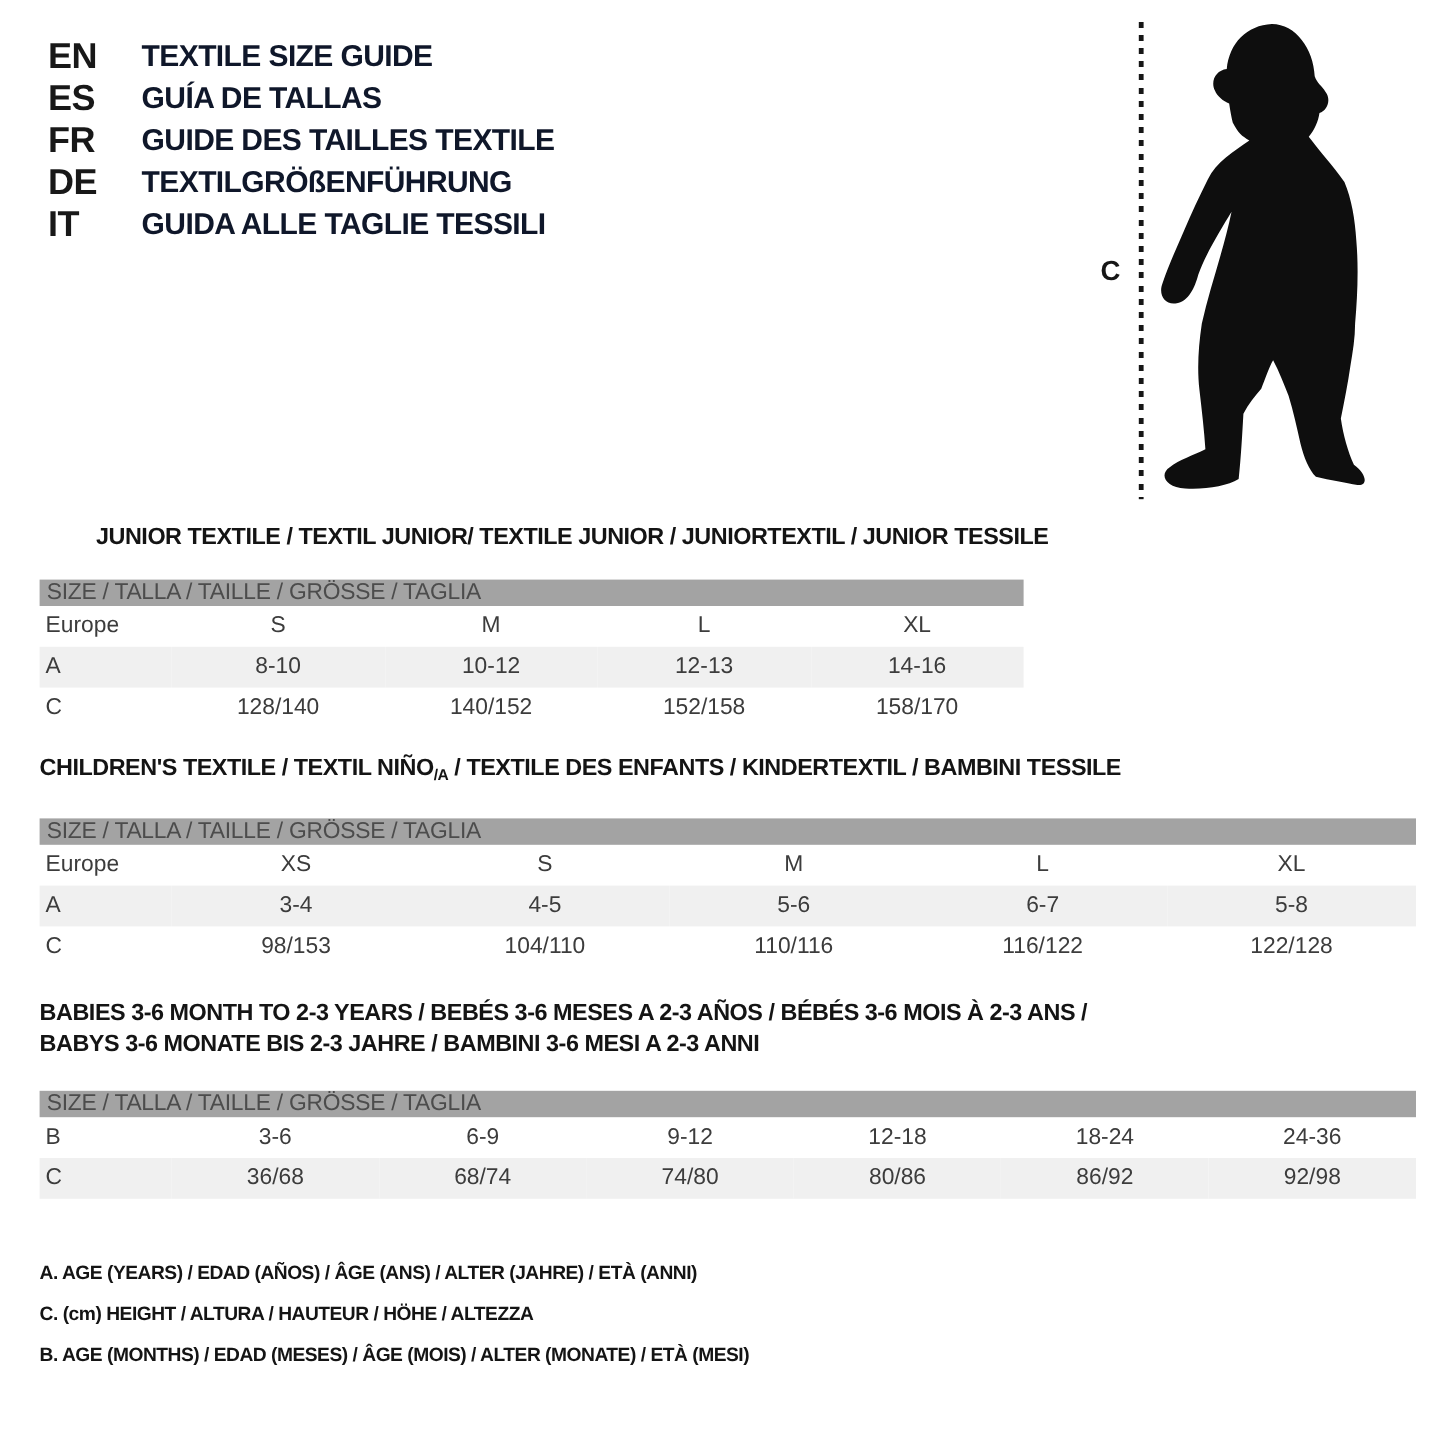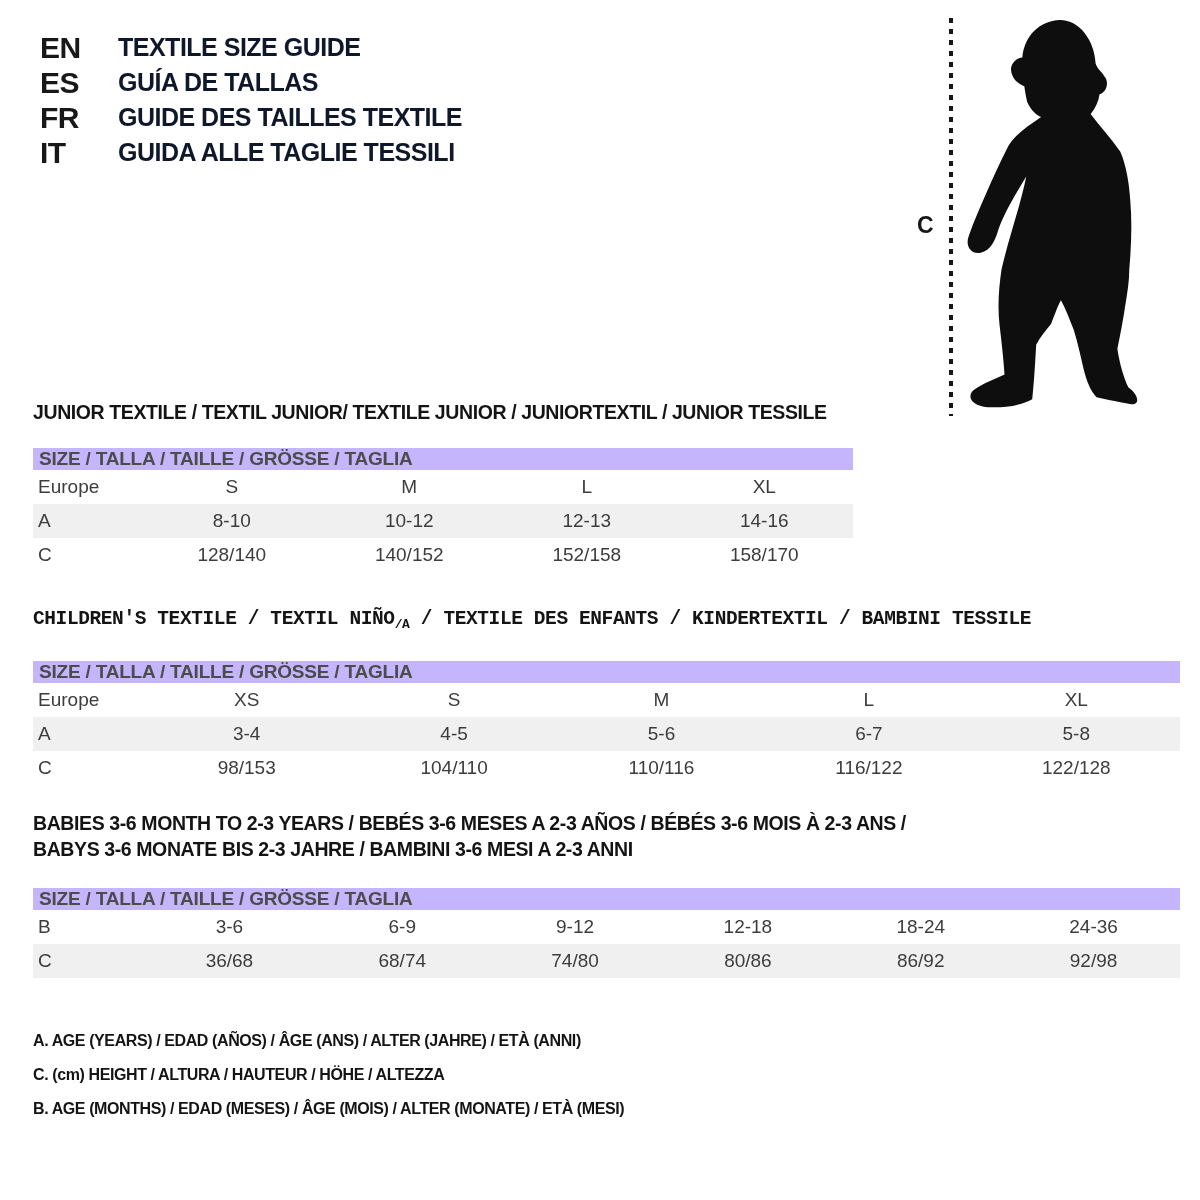--- a/index.html
+++ b/index.html
@@ -26,36 +26,36 @@
     position:absolute;left:44px;top:6px;width:4px;height:398px;
     background:repeating-linear-gradient(to bottom,#161616 0 5px,transparent 5px 11px);
   }
   .figure svg{position:absolute;left:57px;top:2px;}
 
   
   .section-title{
     font-weight:bold;font-size:19.5px;letter-spacing:-0.4px;
     line-height:23px;color:#141414;white-space:nowrap;
   }
-  .junior-title{margin-top:231px;}
-  .children-title{margin-top:36px;font-family:Liberation Mono, monospace;}
+  .junior-title{margin-top:231px;margin-left:47px;}
+  .children-title{margin-top:22px;}
   .babies-title{margin-top:25px;line-height:26px;}
 
   
   .size-table{
     border-collapse:collapse;table-layout:fixed;
     font-size:19px;color:#3c3c3c;margin-top:24px;
   }
   .children-table{margin-top:25px;}
   .babies-table{margin-top:26px;}
   .size-table td{padding:0;text-align:center;height:34px;vertical-align:middle;}
   .size-table td.lbl{text-align:left;padding-left:5px;}
   .size-table tr.hdr td{
-    background:#c4b5fd;text-align:left;padding-left:6px;
-    height:18px;color:#4c4c4c;letter-spacing:-0.2px;font-weight:bold;
+    background:#a3a3a3;text-align:left;padding-left:6px;
+    height:18px;color:#4c4c4c;letter-spacing:-0.2px;
   }
   .size-table tr.alt td{background:#f0f0f0;}
   .w-junior{width:820px;}
   .w-full{width:1147px;}
   col.lbl-col{width:110px;}
   .subsize{font-size:13px;vertical-align:-4px;}
 
   
   .legend{margin-top:46px;}
   .legend-line{
@@ -120,20 +120,24 @@
       </div>
       <div class="lang-row">
         <span class="lang-code">ES</span>
         <span class="lang-title">GUÍA DE TALLAS</span>
       </div>
       <div class="lang-row">
         <span class="lang-code">FR</span>
         <span class="lang-title">GUIDE DES TAILLES TEXTILE</span>
       </div>
       <div class="lang-row">
+        <span class="lang-code">DE</span>
+        <span class="lang-title">TEXTILGRÖßENFÜHRUNG</span>
+      </div>
+      <div class="lang-row">
         <span class="lang-code">IT</span>
         <span class="lang-title">GUIDA ALLE TAGLIE TESSILI</span>
       </div>
     </div>
 
     <div class="section-title junior-title">JUNIOR TEXTILE / TEXTIL JUNIOR/ TEXTILE JUNIOR / JUNIORTEXTIL / JUNIOR TESSILE</div>
 
     <table class="size-table w-junior">
       <colgroup>
           <col class="lbl-col">

